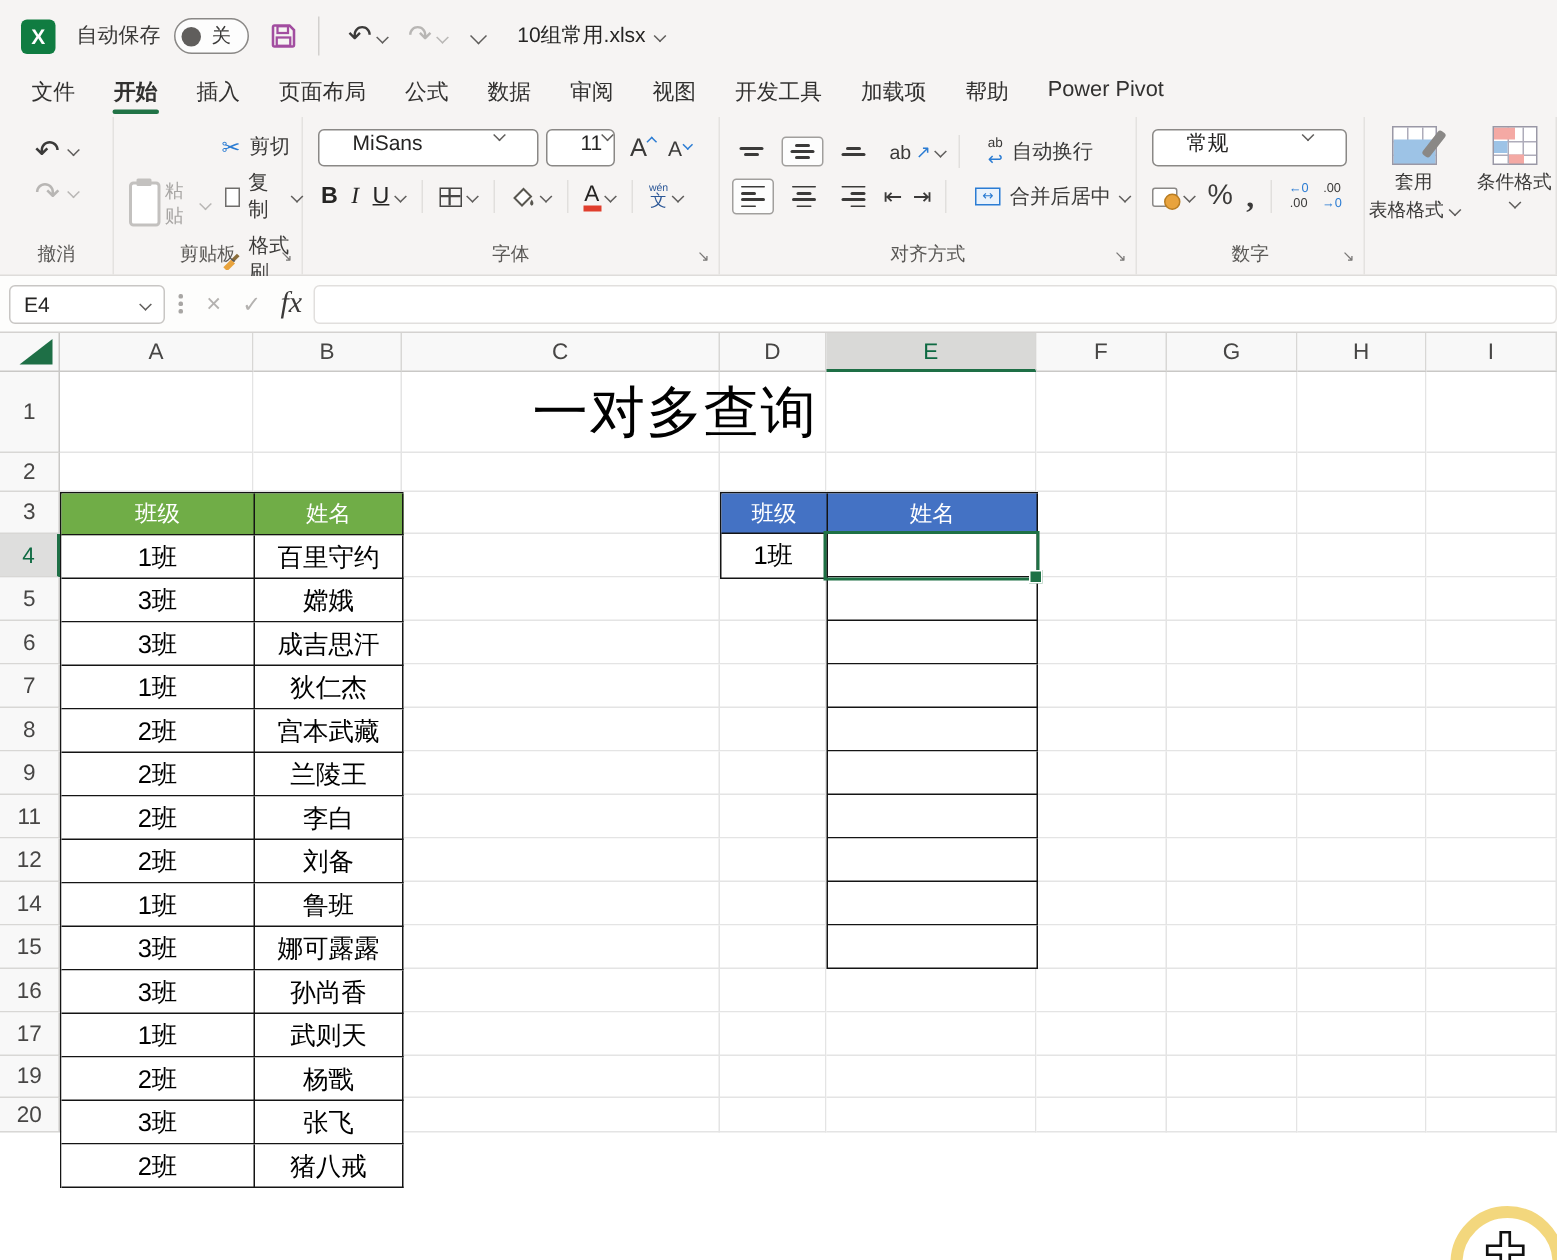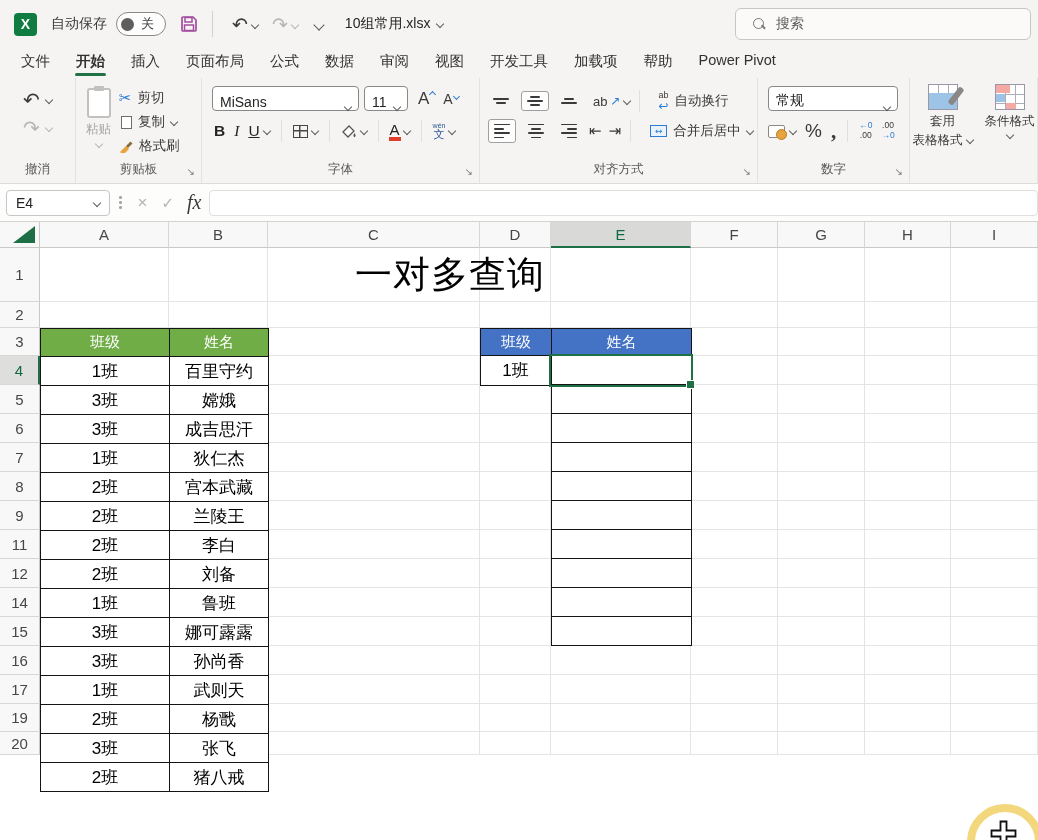--- a/index.html
+++ b/index.html
@@ -52,34 +52,34 @@
   .rbtn{display:flex;align-items:center;gap:5px;font-size:13.5px;color:#3b3a39}
 
   
   .g-undo{width:76px}
   .g-undo .rrow{justify-content:center;gap:6px;height:28px}
   .undo-glyph{font-size:20px;color:#3b3a39;line-height:1}
   .undo-glyph.disabled{color:#b8b6b4}
 
   
   .g-clip{width:126px;display:flex;gap:8px;padding-left:10px}
-  .paste-col{display:flex;flex-direction:column;align-items:center;gap:3px;margin-top:2px}
+  .paste-col{display:flex;flex-direction:row;align-items:center;gap:3px;margin-top:2px}
   .paste-icon{width:24px;height:30px;border:2px solid #c3c1bf;border-radius:3px;position:relative;background:#fff}
   .paste-icon::before{content:"";position:absolute;left:50%;top:-4px;transform:translateX(-50%);width:10px;height:5px;background:#c3c1bf;border-radius:1px}
   .paste-label{font-size:12.5px;color:#a8a6a4}
   .clip-col{display:flex;flex-direction:column;gap:6px;margin-top:3px}
   .clip-col .rbtn{gap:6px}
   .cut-glyph{color:#2b7cd3;font-size:15px;line-height:1}
   .copy-icon{position:relative;width:11px;height:13px;border:1.4px solid #6f6d6b;background:#fff;margin-left:2px}
   .copy-icon::before{content:"";position:absolute;left:-4px;top:-4px;width:11px;height:13px;border:1.4px solid #6f6d6b;background:#fff;z-index:-1}
 
   
   .g-font{width:278px;padding-left:10px}
-  .combo{display:flex;align-items:flex-end;justify-content:space-between;border:1px solid #8a8886;border-radius:4px;
-         background:#fff;height:25px;padding:0 7px;font-size:14px;color:#252423}
+  .combo{display:flex;align-items:flex-start;justify-content:space-between;border:1px solid #8a8886;border-radius:4px;
+         background:#fff;height:25px;padding:0 22px;font-size:14px;color:#252423}
   .font-name{width:147px}
   .font-size{width:44px;margin-left:5px}
   .fgrow-icon{display:flex;align-items:flex-start;margin-left:10px;font-size:17px;color:#3b3a39;gap:1px}
   .fgrow-icon .chev{width:5px;height:5px;margin-top:3px}
   .fgrow-icon.small{font-size:14px;margin-left:8px}
   .fontrow2{margin-top:9px;gap:9px;padding-left:2px}
   .fbtn{font-size:15.5px;color:#252423;display:flex;align-items:center;gap:4px}
   .b{font-weight:bold}
   .i{font-style:italic;font-family:"Liberation Serif",serif}
   .u{text-decoration:underline}
@@ -213,24 +213,20 @@
       </svg>
     </span>
     <span class="tb-sep"></span>
     <span class="tb-btn uni">↶<span class="chev"></span></span>
     <span class="tb-btn uni disabled">↷<span class="chev gray"></span></span>
     <span class="tb-more"><span class="chev big"></span></span>
     <span class="filename">
       <span>10组常用.xlsx</span>
       <span class="chev"></span>
     </span>
-    <div class="searchbox">
-      <span class="mag"></span>
-      <span>搜索</span>
-    </div>
   </div>
 
   <div class="tabs">
     <span class="tab">文件</span>
     <span class="tab active">开始</span>
     <span class="tab">插入</span>
     <span class="tab">页面布局</span>
     <span class="tab">公式</span>
     <span class="tab">数据</span>
     <span class="tab">审阅</span>

